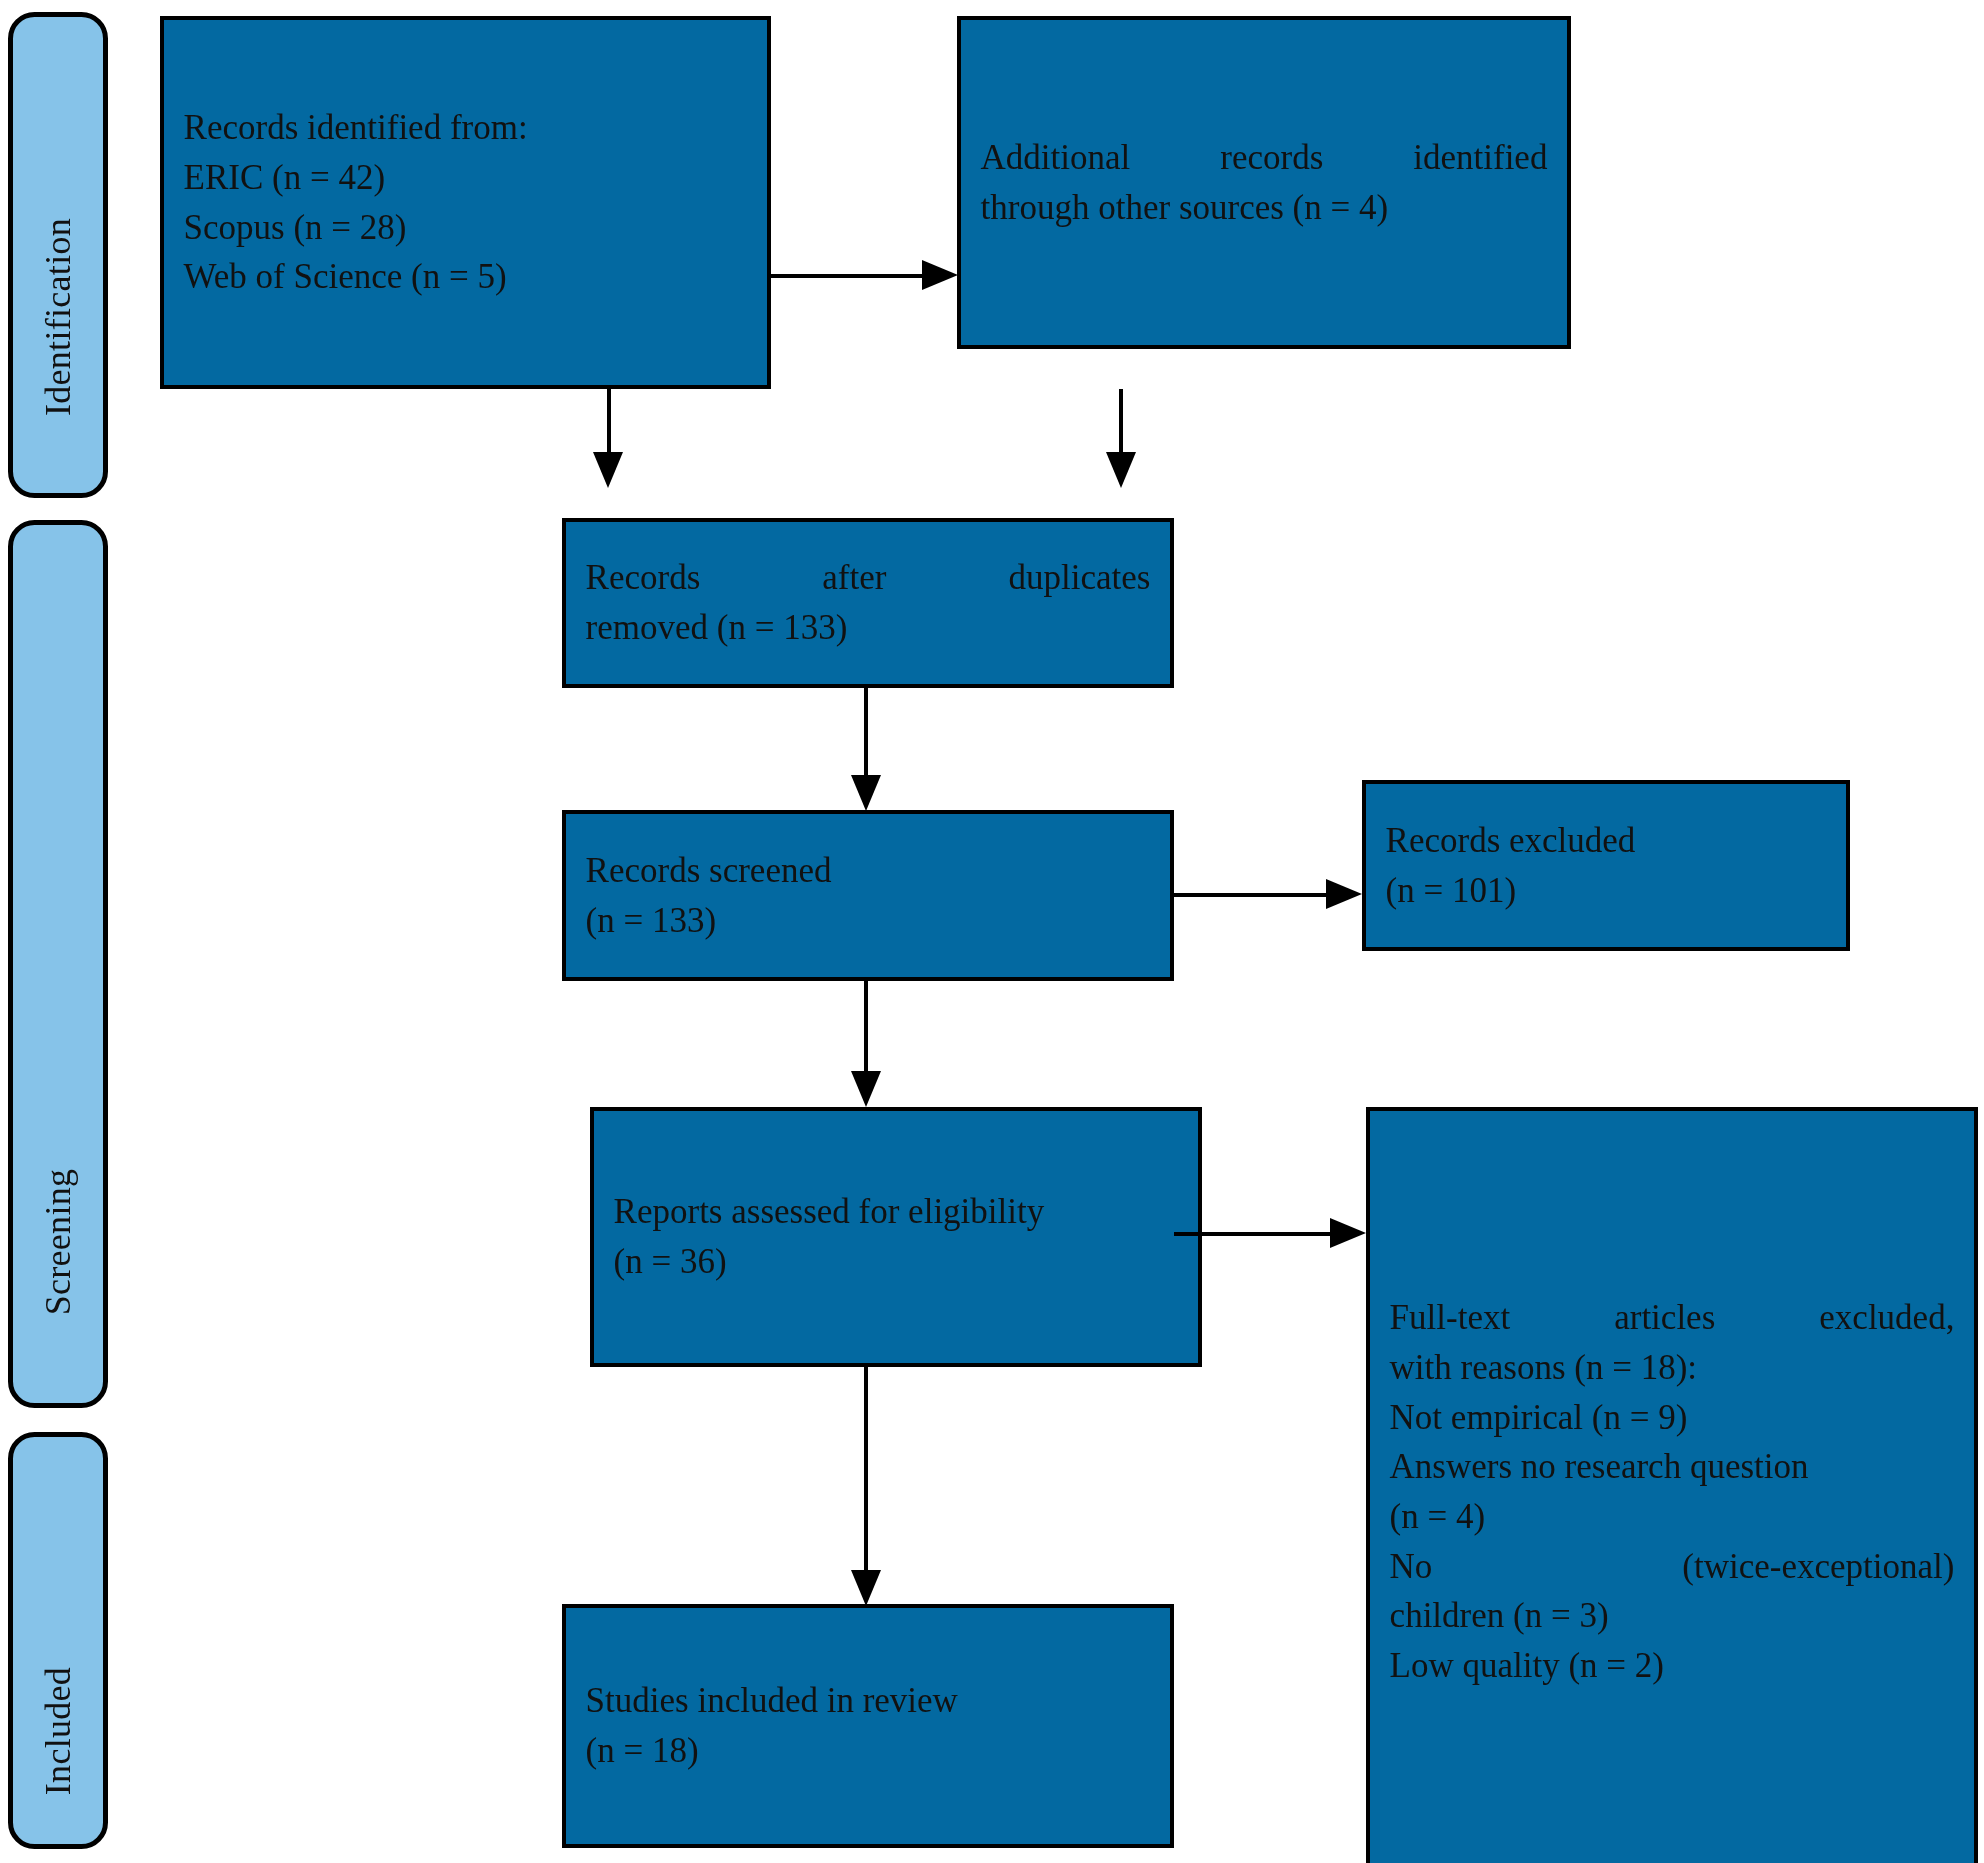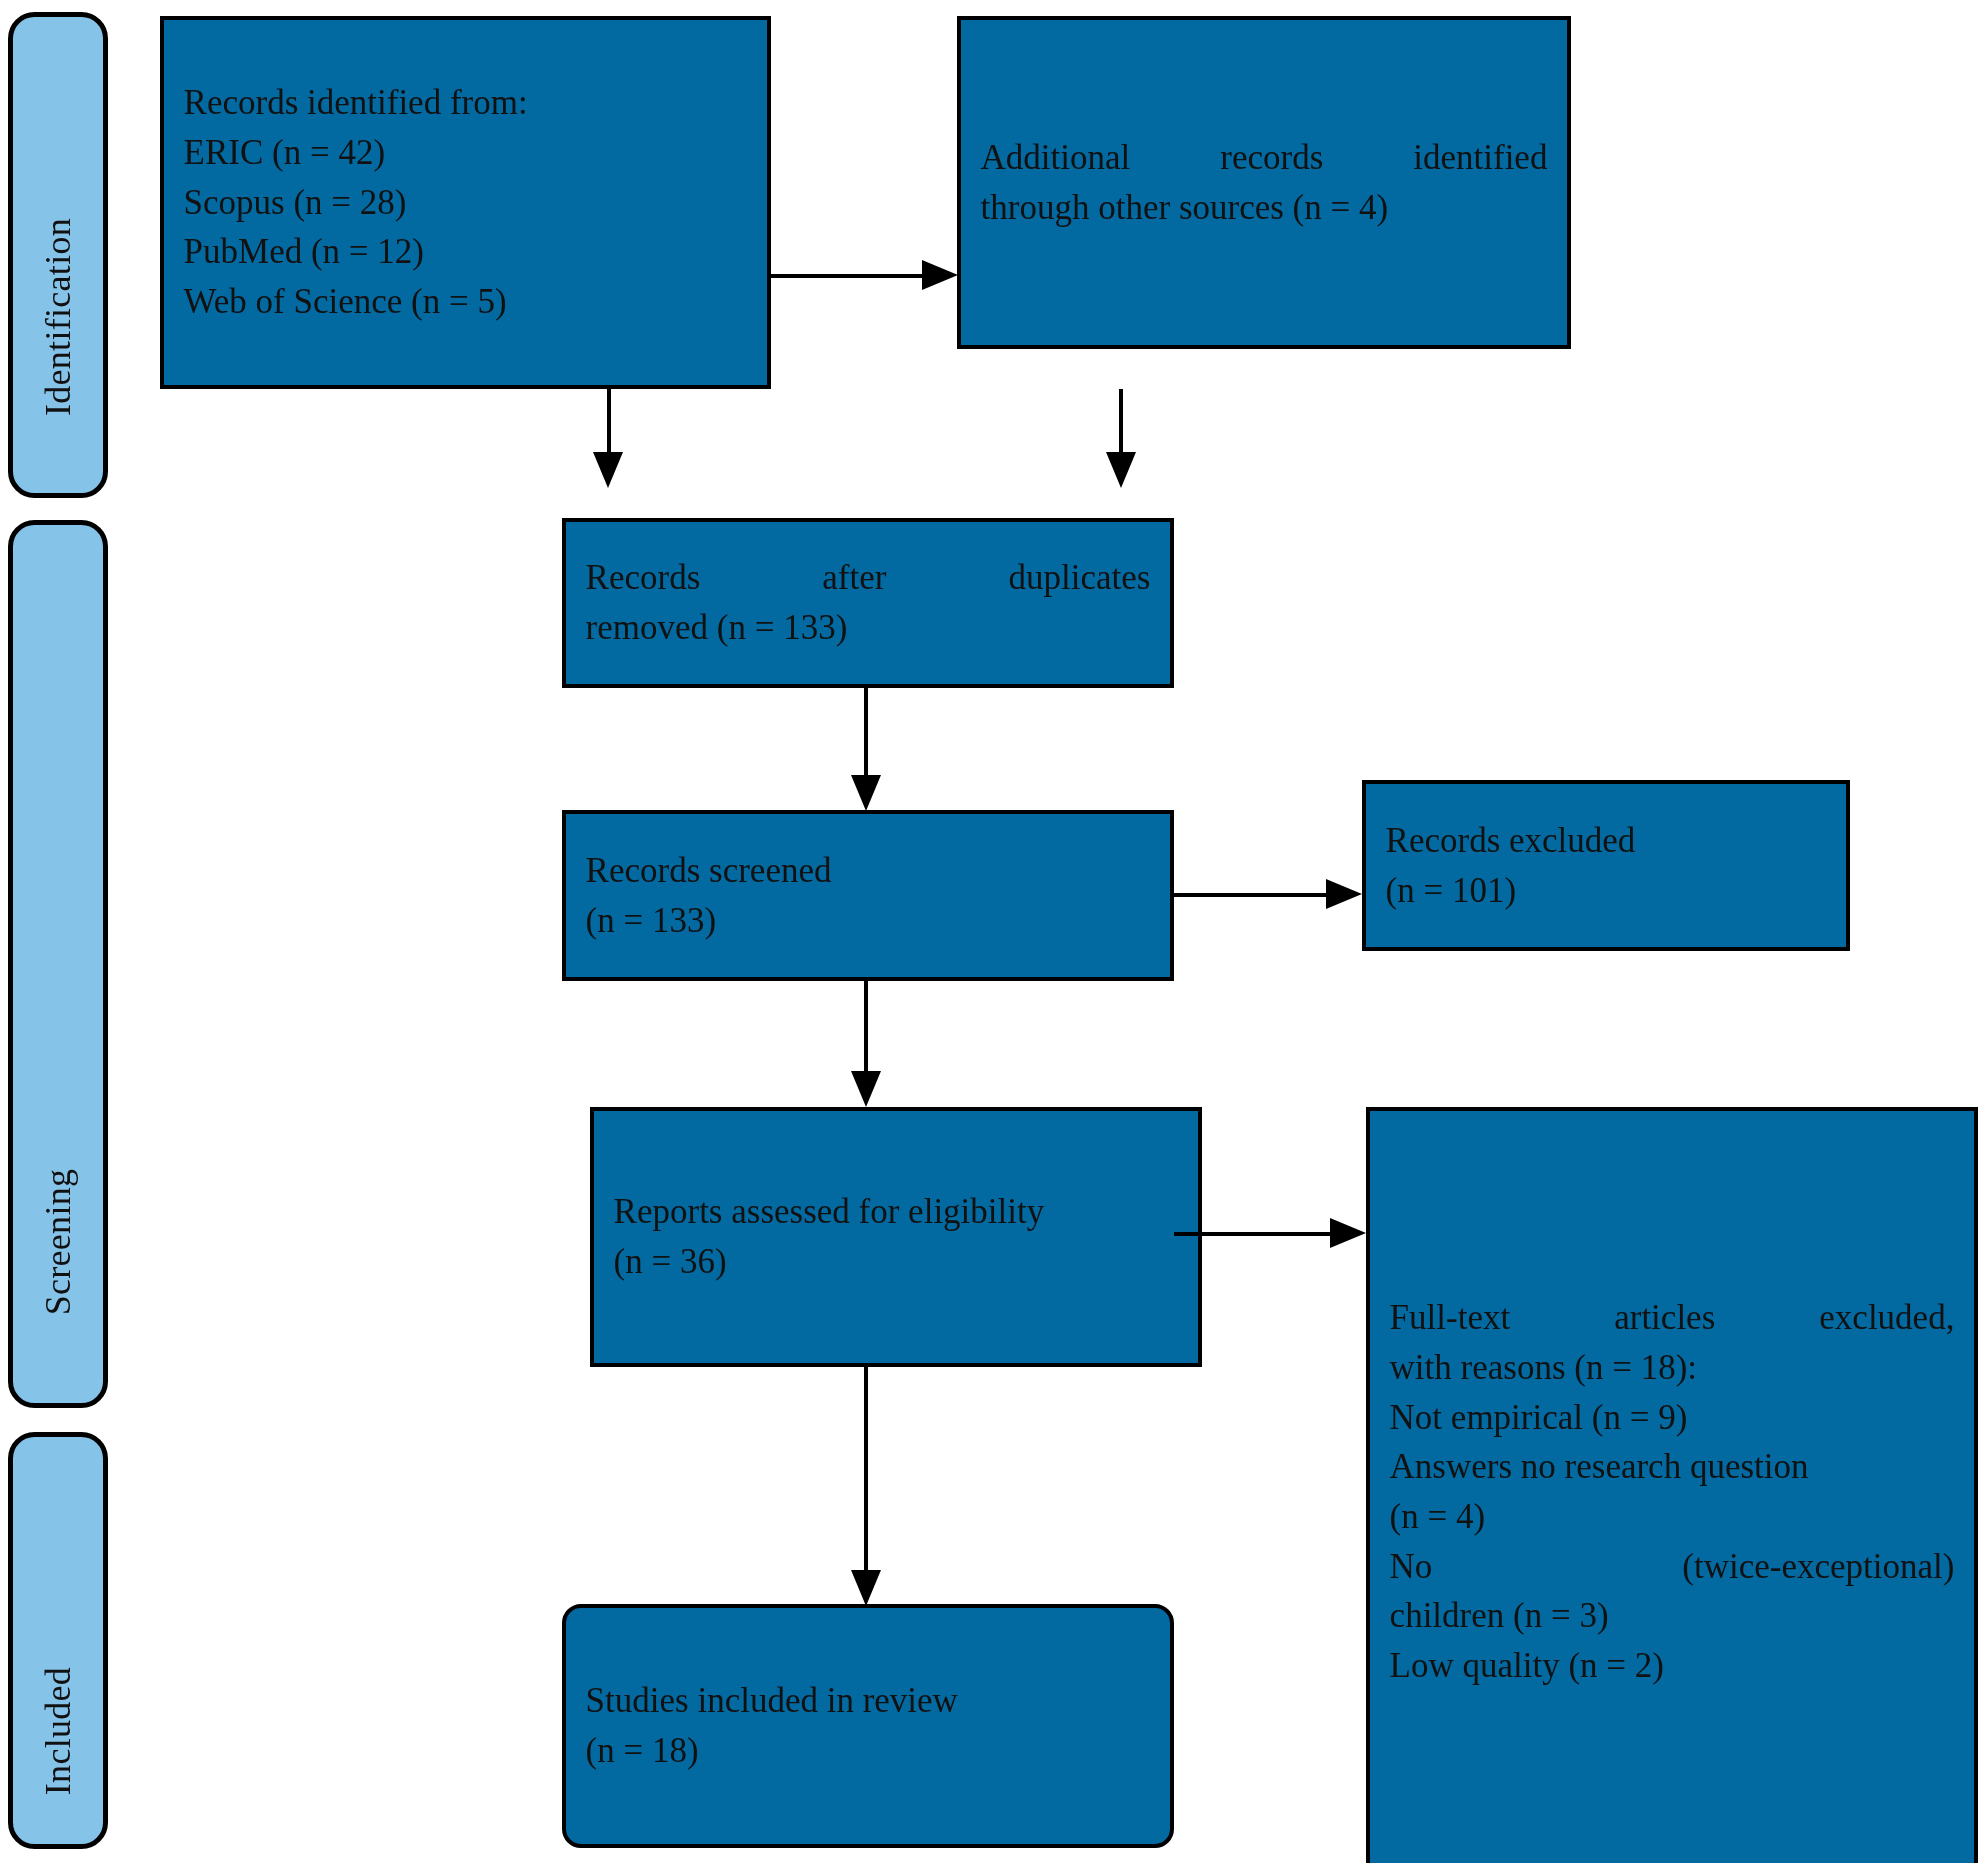--- a/index.html
+++ b/index.html
@@ -106,21 +106,20 @@
 
   <div class="stage-bar" style="left:8px; top:1432px; width:100px; height:417px;">
     <div class="stage-label" style="top:276px;">Included</div>
   </div>
 
   <div class="box" style="left:160px; top:16px; width:611px; height:373px;">
     <div class="box-inner">
       <div class="line plain">Records identified from:</div>
       <div class="line plain">ERIC (n = 42)</div>
       <div class="line plain">Scopus (n = 28)</div>
-      <div class="line plain">PubMed (n = 12)</div>
       <div class="line plain">Web of Science (n = 5)</div>
     </div>
   </div>
 
   <div class="box" style="left:957px; top:16px; width:614px; height:333px;">
     <div class="box-inner">
       <div class="line justify">Additional records identified</div>
       <div class="line plain">through other sources (n = 4)</div>
     </div>
   </div>
@@ -183,21 +182,21 @@
       <div class="line plain">Low quality (n = 2)</div>
     </div>
   </div>
 
   <div class="hline" style="left:1174px; top:1232px; width:158px;"></div>
   <div class="arrow-right" style="left:1330px; top:1218px;"></div>
 
   <div class="vline" style="left:864px; top:1367px; width:4px; height:204px;"></div>
   <div class="arrow-down" style="left:851px; top:1570px;"></div>
 
-  <div class="box" style="left:562px; top:1604px; width:612px; height:244px;border-radius:19px;">
+  <div class="box" style="left:562px; top:1604px; width:612px; height:244px;">
     <div class="box-inner">
       <div class="line plain">Studies included in review</div>
       <div class="line plain">(n = 18)</div>
     </div>
   </div>
 
 </div>
 
 
 </body></html>

